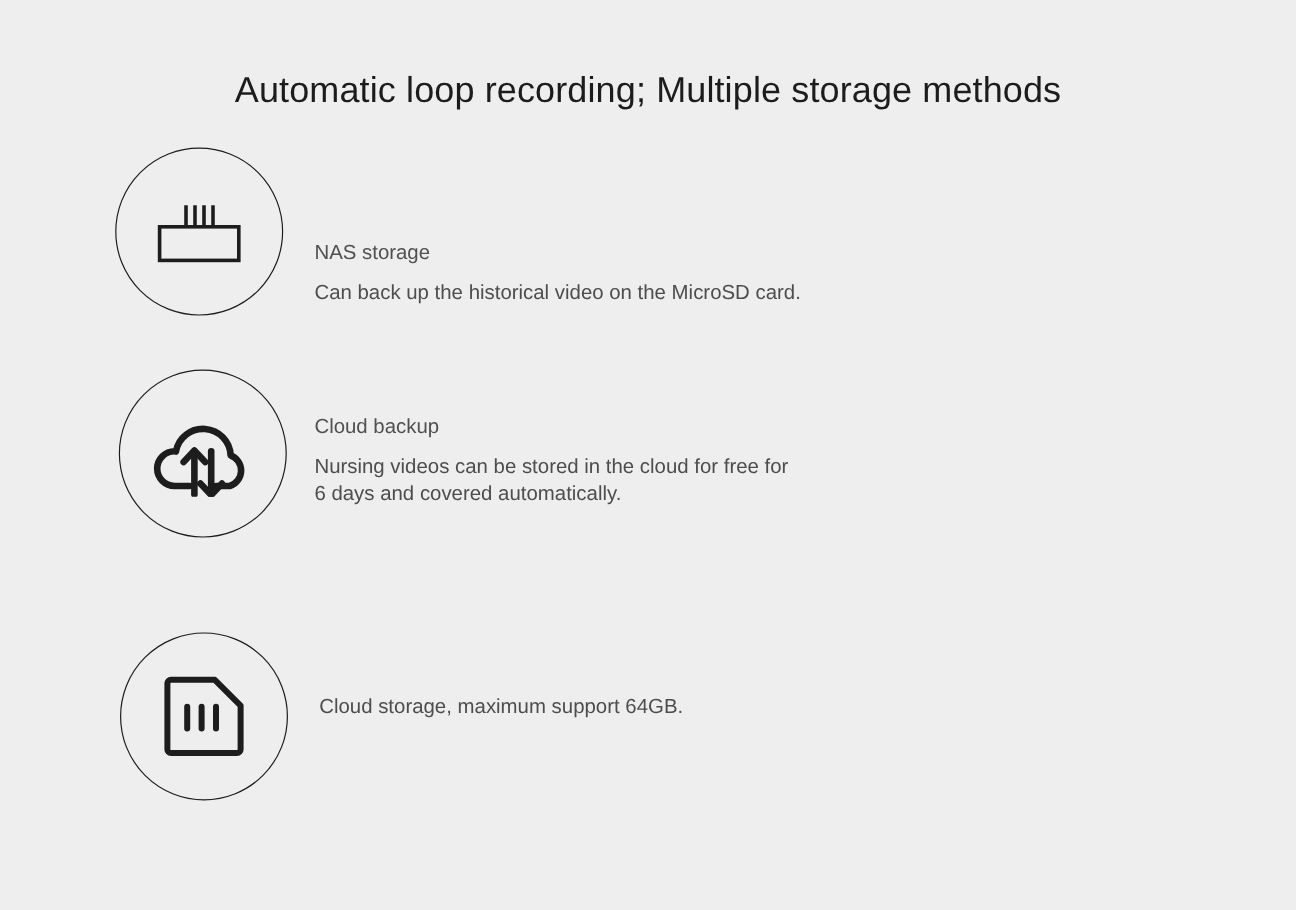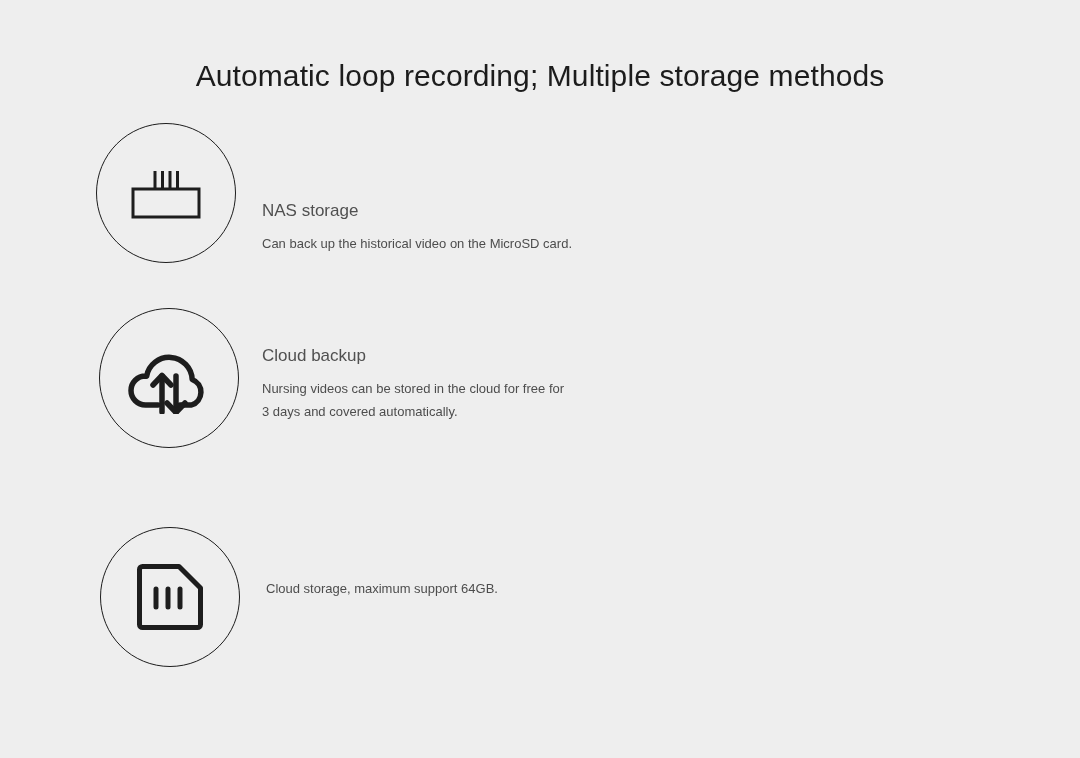--- a/index.html
+++ b/index.html
@@ -81,21 +81,21 @@
   .feature-heading {
     font-size: 17px;
     font-weight: 400;
     color: #505050;
     line-height: 24px;
     margin: 0 0 9px 0;
     white-space: nowrap;
   }
 
   .feature-desc {
-    font-size: 13px;
+    font-size: 17px;
     font-weight: 400;
     color: #4d4d4d;
     line-height: 23px;
     margin: 0;
     white-space: pre-line;
   }
 </style>
 </head>
 <body>
 
@@ -139,21 +139,21 @@
 
         <g stroke="#1d1d1d" stroke-width="5.5" fill="none" stroke-linecap="round" stroke-linejoin="round">
           <line x1="49" y1="34" x2="49" y2="70"></line>
           <polyline points="40,61 49,70.5 58,61"></polyline>
         </g>
       </svg>
     </div>
     <div class="feature-text">
       <div class="feature-heading">Cloud backup</div>
       <div class="feature-desc">Nursing videos can be stored in the cloud for free for
-3 days and covered automatically.</div>
+6 days and covered automatically.</div>
     </div>
   </div>
 
   <div class="feature-row row-3">
     <div class="icon-circle">
       <svg width="72" height="72" viewBox="0 0 72 72">
         <path d="M5.5 8.5
                  A3 3 0 0 1 8.5 5.5
                  H45
                  L66.5 27

